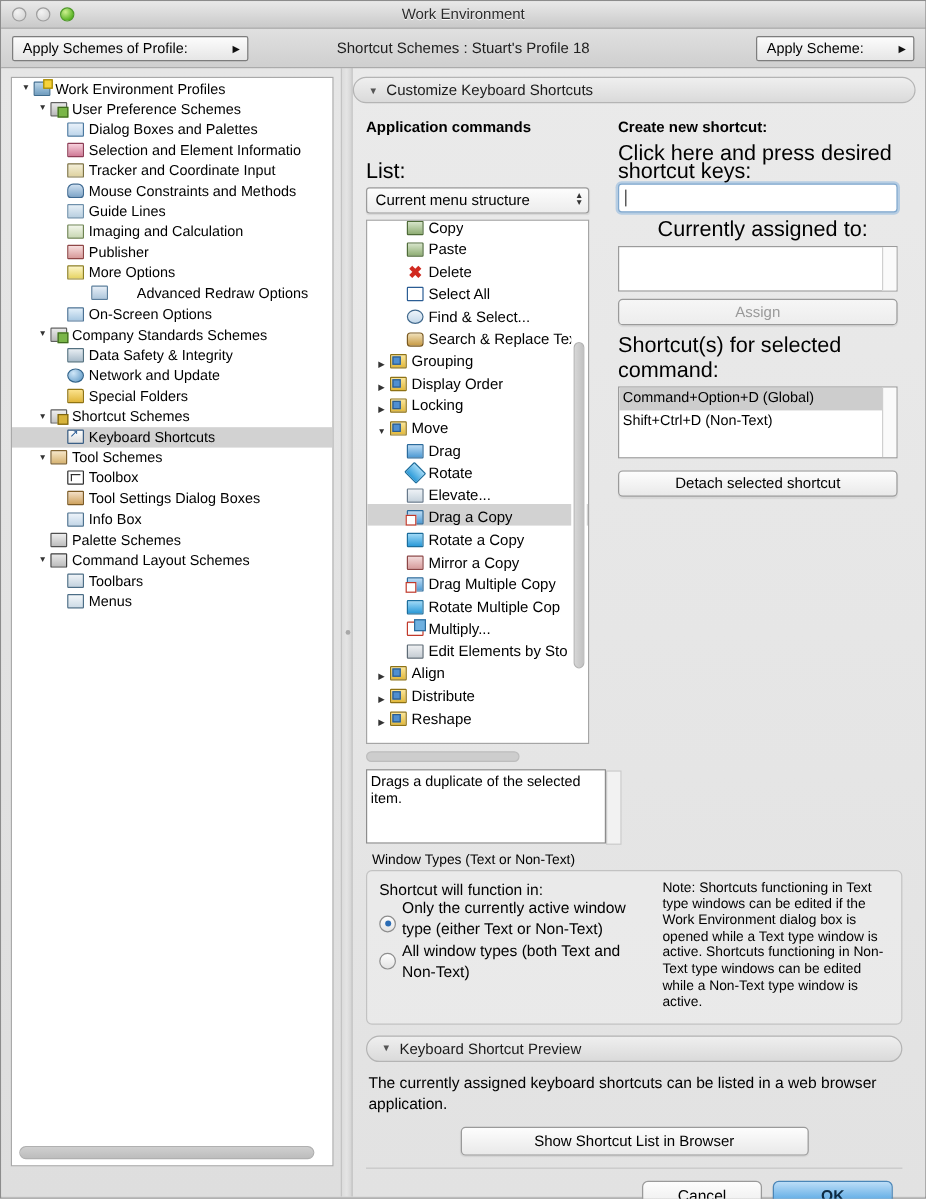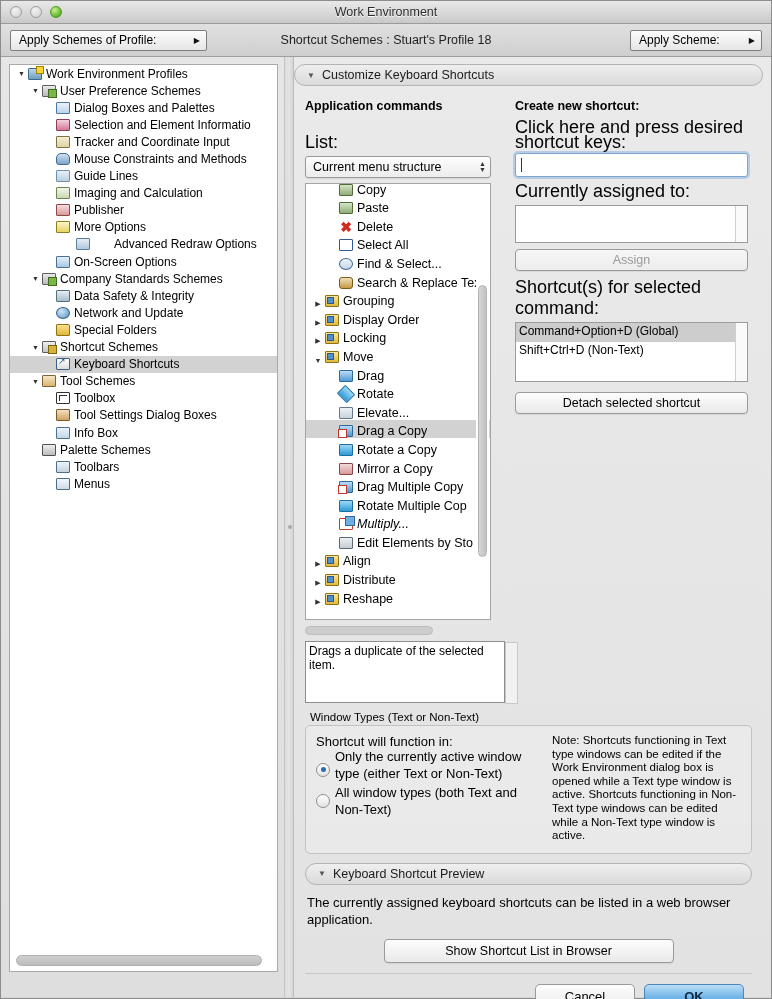--- a/index.html
+++ b/index.html
@@ -540,20 +540,27 @@
               </span>
               <span class="tlabel">Info Box</span>
             </div>
             <div class="tree-row" style="padding-left: 20px;">
               <span class="tw empty">&nbsp;</span>
               <span class="ticon">
                 <span class="ic ic-palette"></span>
               </span>
               <span class="tlabel">Palette Schemes</span>
             </div>
+            <div class="tree-row" style="padding-left: 20px;">
+              <span class="tw">▼</span>
+              <span class="ticon">
+                <span class="ic ic-cmdlay"></span>
+              </span>
+              <span class="tlabel">Command Layout Schemes</span>
+            </div>
             <div class="tree-row" style="padding-left: 34px;">
               <span class="tw empty">&nbsp;</span>
               <span class="ticon">
                 <span class="ic ic-toolbar"></span>
               </span>
               <span class="tlabel">Toolbars</span>
             </div>
             <div class="tree-row" style="padding-left: 34px;">
               <span class="tw empty">&nbsp;</span>
               <span class="ticon">
@@ -713,21 +720,21 @@
                   </span>
                   <span class="cmd-label">Drag Multiple Copy</span>
                 </div>
                 <div class="cmd-row" style="padding-left: 20px;">
                   <span class="cmd-tw">&nbsp;</span>
                   <span class="cmd-icon">
                     <span class="ci ci-rotc"></span>
                   </span>
                   <span class="cmd-label">Rotate Multiple Cop</span>
                 </div>
-                <div class="cmd-row" style="padding-left: 20px; font-style: italic;">
+                <div class="cmd-row" style="padding-left: 20px;">
                   <span class="cmd-tw">&nbsp;</span>
                   <span class="cmd-icon">
                     <span class="ci ci-mult"></span>
                   </span>
                   <span class="cmd-label">Multiply...</span>
                 </div>
                 <div class="cmd-row" style="padding-left: 20px;">
                   <span class="cmd-tw">&nbsp;</span>
                   <span class="cmd-icon">
                     <span class="ci ci-edit"></span>
@@ -771,21 +778,21 @@
           </div>
         </div>
 
         <div class="col-right">
           <div class="sec-title" style="margin-bottom:7px;">Create new shortcut:</div>
           <div class="lbl" style="line-height:15px;">Click here and press desired shortcut keys:</div>
           <div class="kbd-input">
             <span class="caret"></span>
             <span></span>
           </div>
-          <div class="lbl" style="margin-top:4px;">Currently assigned to:</div>
+          <div class="lbl" style="margin-top:4px;text-align:center;">Currently assigned to:</div>
           <div class="assigned-box">
             <span></span>
             <div class="sbar"></div>
           </div>
           <div class="btn disabled" style="width:233px;margin-top:6px;">
             <span>Assign</span>
           </div>
           <div class="lbl" style="margin-top:6px;">Shortcut(s) for selected command:</div>
           <div class="shortcut-list">
             <div id="sc-list">

